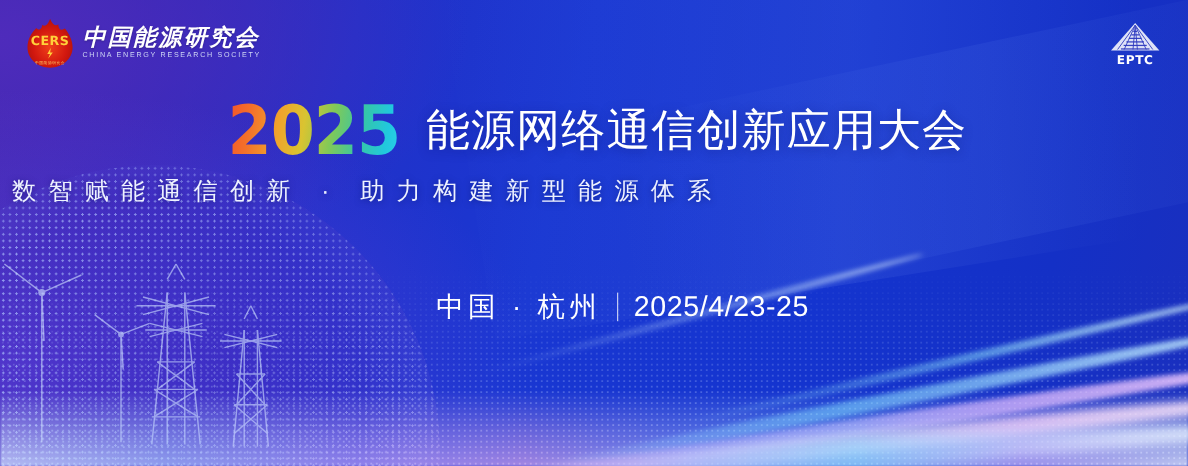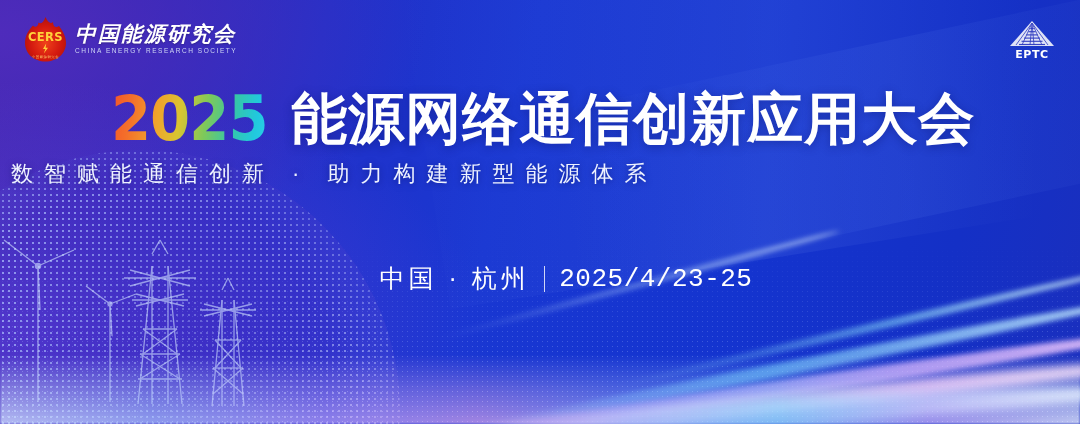--- a/index.html
+++ b/index.html
@@ -131,21 +131,21 @@
   }
   .year{
     font-size:62px;font-weight:bold;line-height:1;letter-spacing:-1px;
     font-family:"DejaVu Sans",sans-serif;
     background:linear-gradient(100deg,#f2522b 0%,#f4702a 14%,#f0a32c 30%,#d9c431 44%,#7ec95a 60%,#35c6a8 76%,#21c8dd 90%,#2bd0ea 100%);
     -webkit-background-clip:text;background-clip:text;
     color:transparent;-webkit-text-fill-color:transparent;
     transform:scaleX(.93);
   }
   .title-cn{
-    font-size:56px;font-weight:bold;color:#ffffff;line-height:1;
+    font-size:40px;font-weight:normal;color:#ffffff;line-height:1;
     letter-spacing:1px;
     text-shadow:0 2px 10px rgba(10,20,110,.45);
   }
 
   
   .subtitle{
     position:absolute;left:0;right:0;top:163px;
     text-align:left;
     font-size:22px;color:#eef2ff;line-height:1;
     letter-spacing:11px;text-indent:11px;
@@ -156,21 +156,21 @@
   
   .meta{
     position:absolute;left:0;right:0;top:262px;
     display:flex;align-items:center;justify-content:center;gap:14px;
     color:#ffffff;white-space:nowrap;padding-left:48px;
   }
   .meta-place{font-size:25px;letter-spacing:4px;text-indent:4px;}
   .meta-sep{
     display:inline-block;width:1.5px;height:26px;background:rgba(255,255,255,.8);
   }
-  .meta-date{font-size:26px;letter-spacing:.5px;font-family:Liberation Mono, monospace;}
+  .meta-date{font-size:26px;letter-spacing:.5px;font-family:Liberation Sans, sans-serif;}
 </style>
 </head>
 <body>
 
 <div class="banner">
 
   <div class="bg-layer">
     <div class="sheen"></div>
     <div class="sheen2"></div>
 

